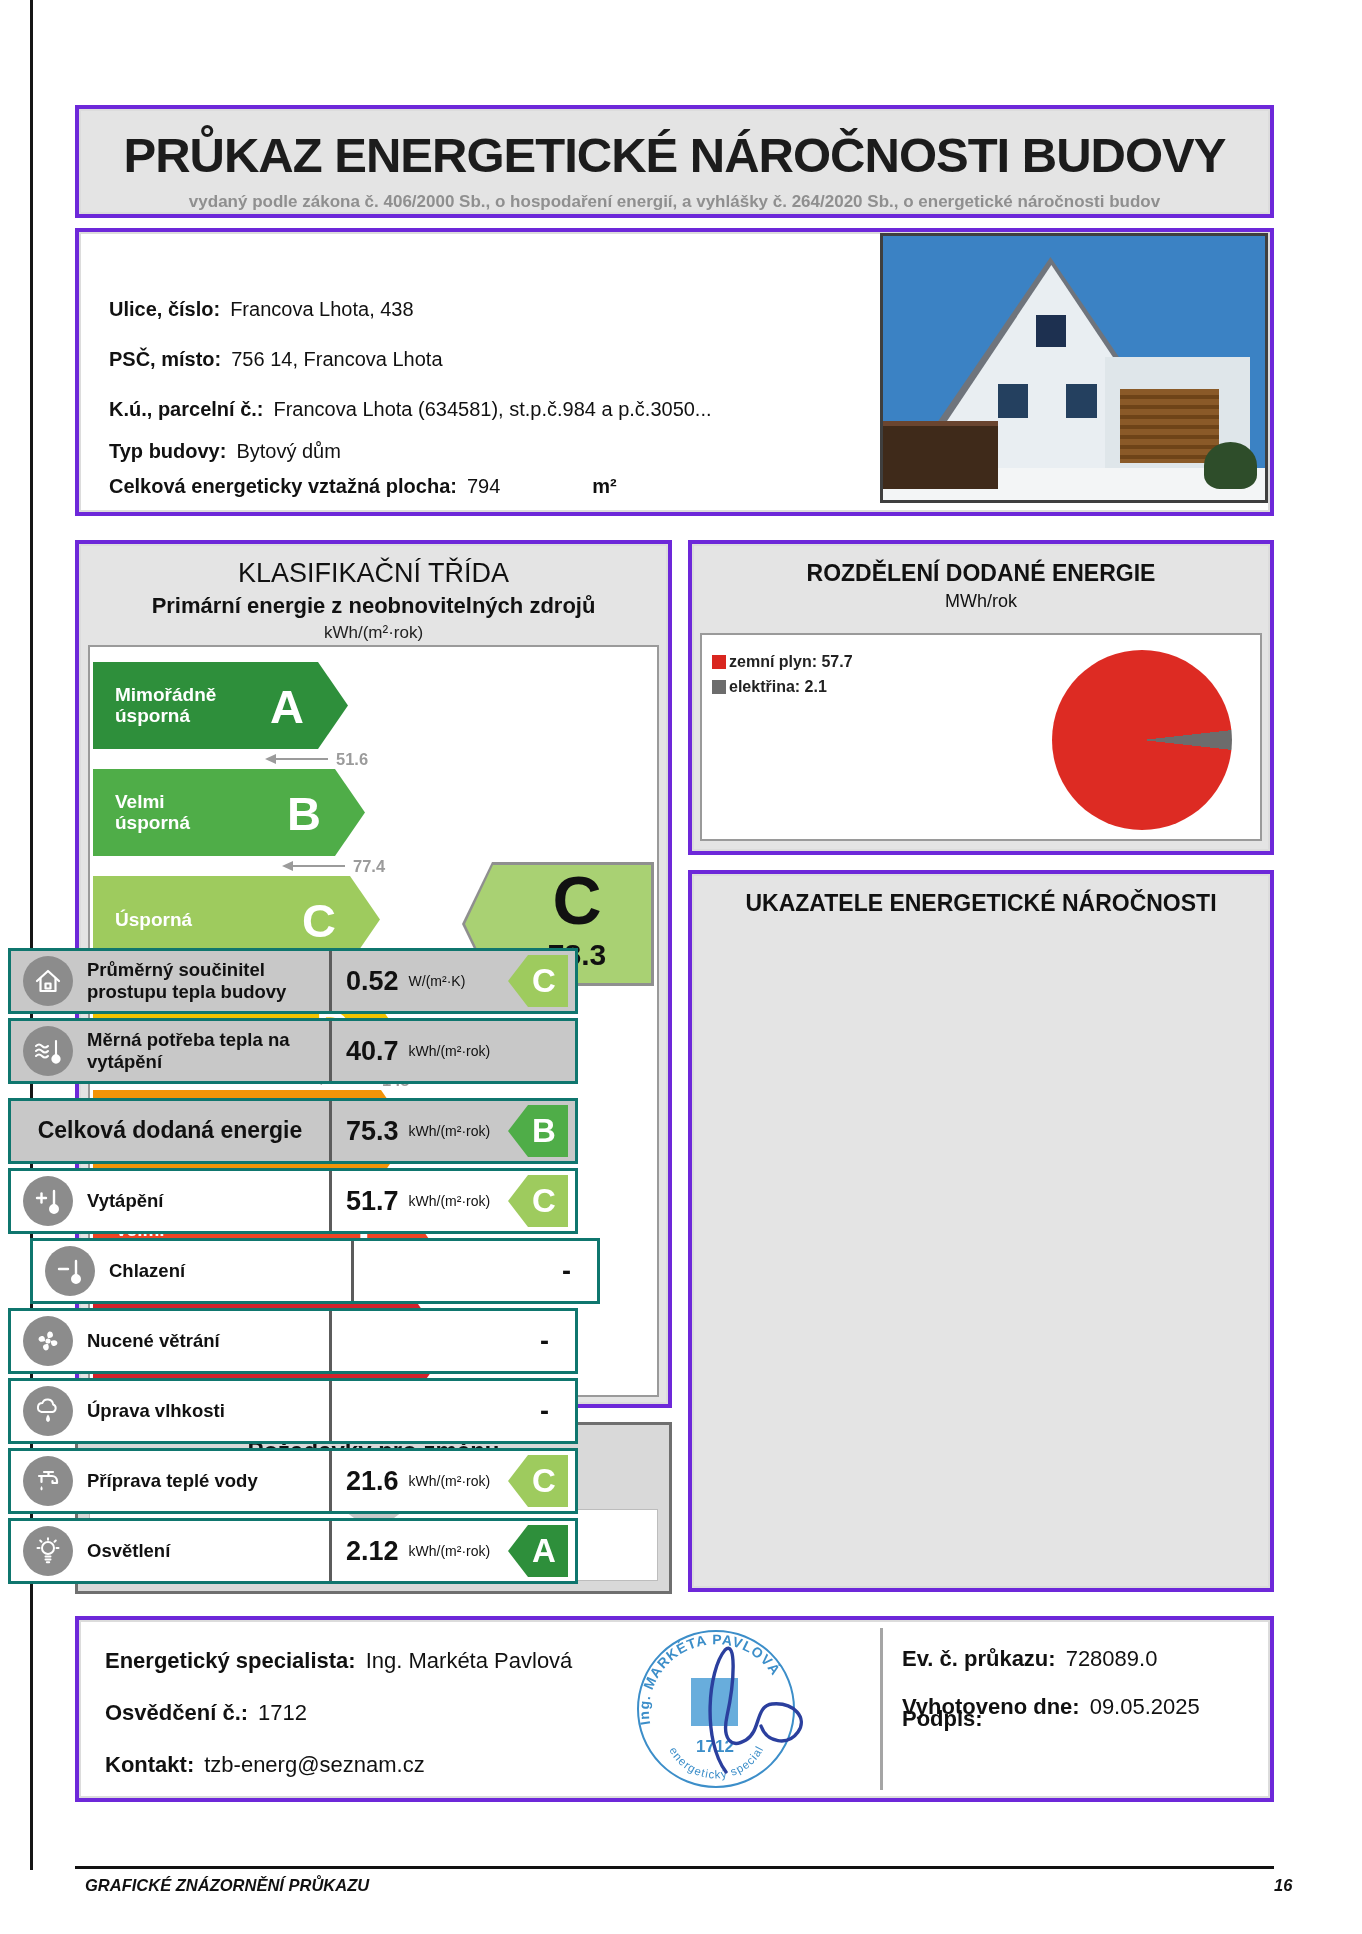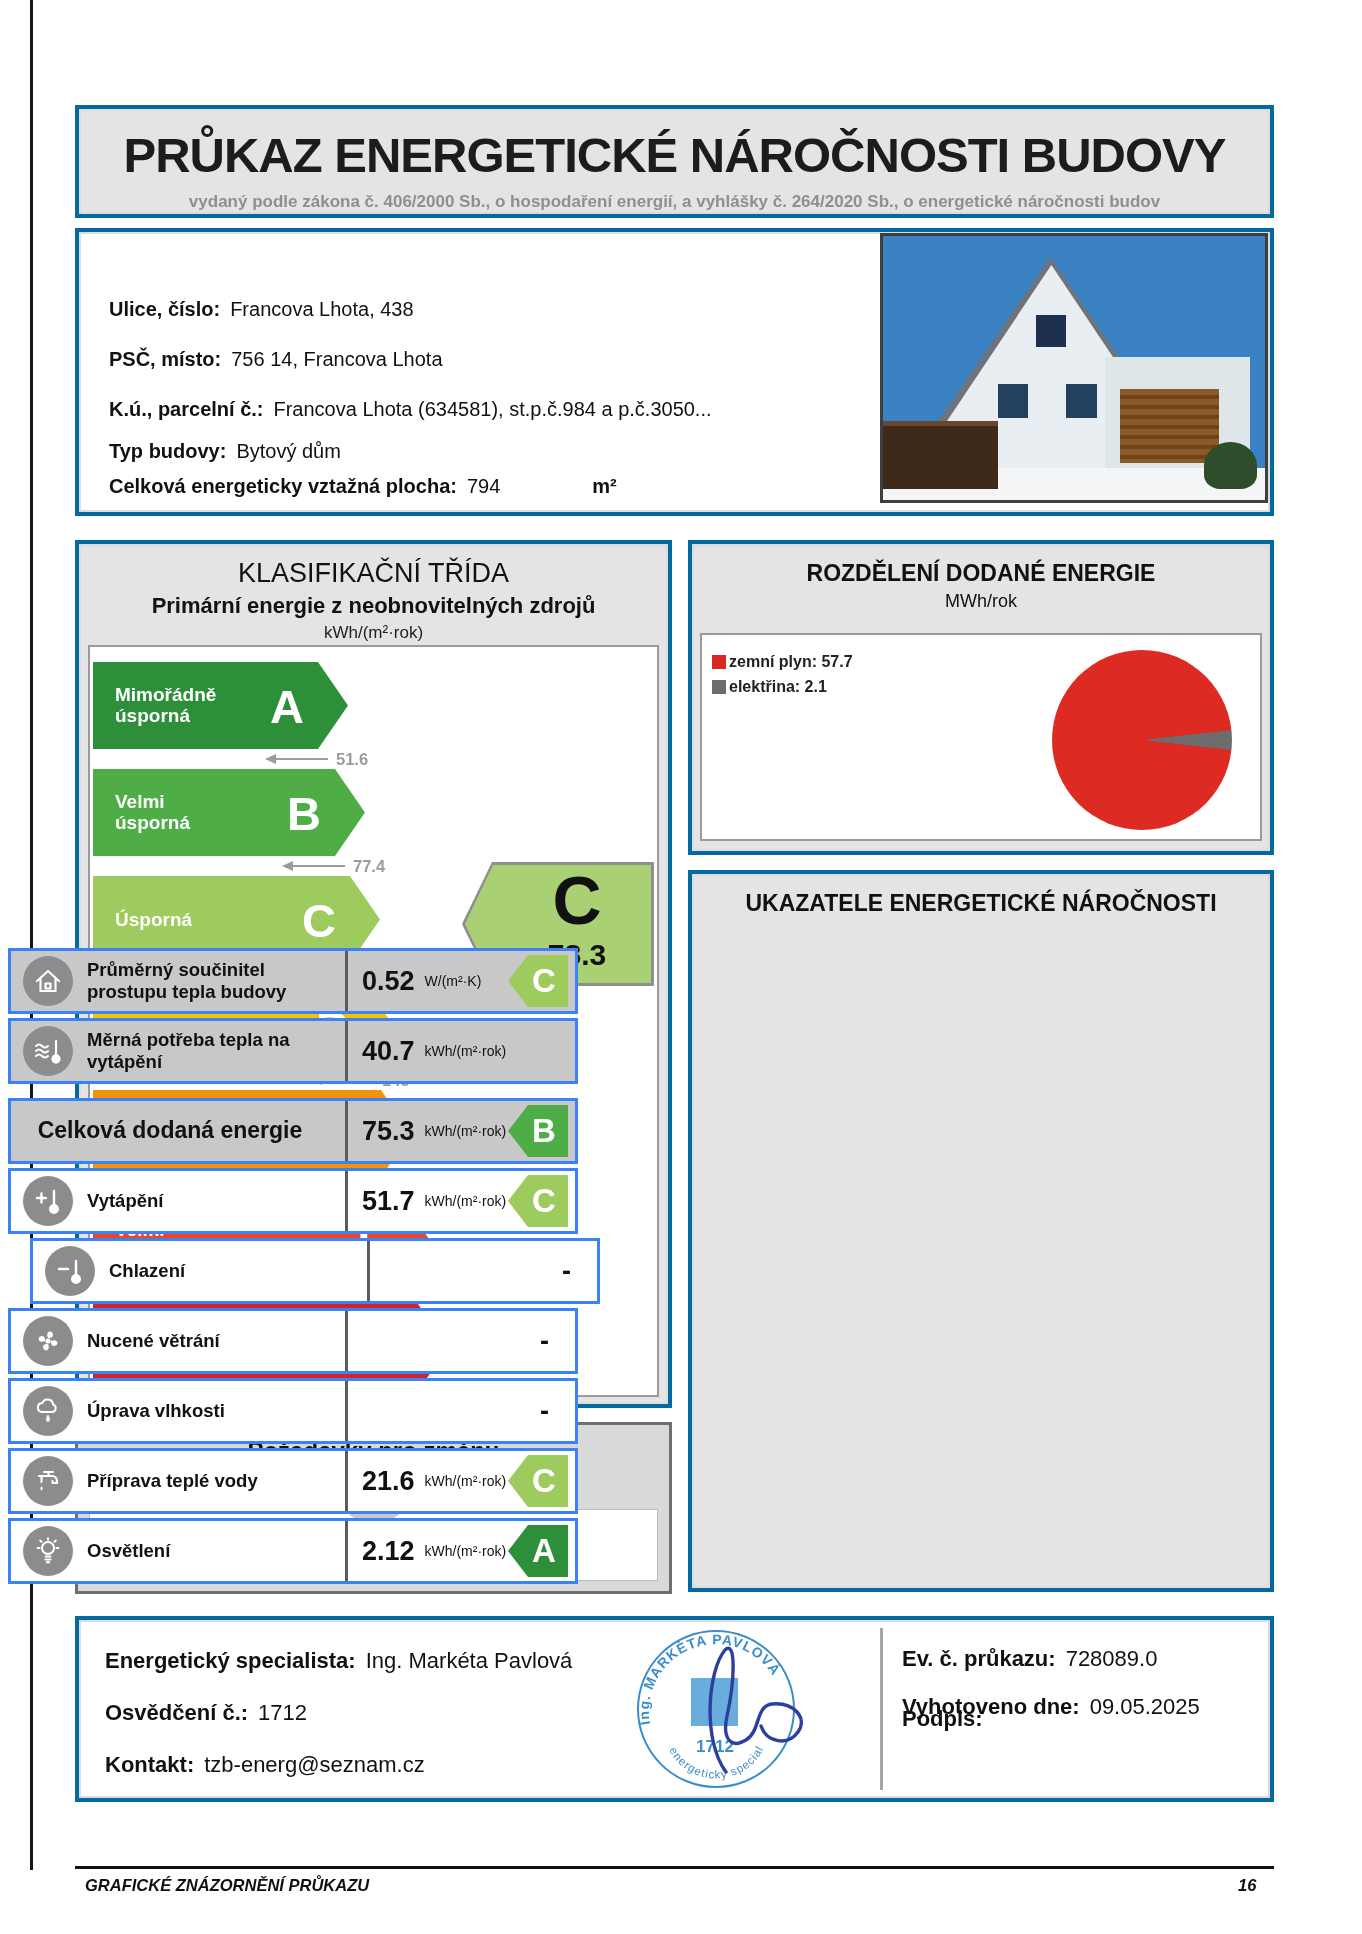--- a/index.html
+++ b/index.html
@@ -1,19 +1,19 @@
 <!DOCTYPE html>
 <html><head>
 <meta charset="utf-8">
 <style>
   html,body{margin:0;padding:0;background:#fff;}
   #page{position:relative;width:1362px;height:1934px;background:#fff;
         font-family:"Liberation Sans","DejaVu Sans",sans-serif;color:#111;overflow:hidden;}
   .abs{position:absolute;}
-  .panel{border:4px solid #0369a1;box-sizing:border-box;box-shadow:inset 0 0 0 2px #dcdcdc;}
+  .panel{border:4px solid #6d28d9;box-sizing:border-box;box-shadow:inset 0 0 0 2px #dcdcdc;}
   .graybg{background:#e4e4e4;}
   
   #page-edge{left:30px;top:0;width:3px;height:1870px;background:#161616;}
   
   #header-box{left:75px;top:105px;width:1199px;height:113px;text-align:center;}
   #main-title{margin-top:18px;font-size:49px;font-weight:700;letter-spacing:-1px;color:#1c1c1c;}
   #main-subtitle{margin-top:9px;font-size:17px;font-weight:700;color:#8f8f8f;}
   
   #building-box{left:75px;top:228px;width:1199px;height:288px;background:#fff;}
   .addr-row{position:absolute;left:30px;font-size:20px;white-space:nowrap;}
@@ -51,21 +51,21 @@
   #pie-box{left:688px;top:540px;width:586px;height:315px;}
   #pie-title{margin-top:16px;text-align:center;font-size:23px;font-weight:700;}
   #pie-unit{text-align:center;font-size:18px;margin-top:4px;}
   #pie-inner{left:700px;top:633px;width:562px;height:208px;background:#fff;border:2px solid #9a9a9a;box-sizing:border-box;}
   .legend-row{position:absolute;display:flex;align-items:center;font-size:16px;font-weight:700;color:#222;}
   .legend-sq{width:14px;height:14px;margin-right:3px;}
   #pie{left:1052px;top:650px;width:180px;height:180px;border-radius:50%;}
   
   #ind-box{left:688px;top:870px;width:586px;height:722px;}
   #ind-title{margin-top:16px;text-align:center;font-size:23px;font-weight:700;}
-  .irow{position:absolute;left:8px;width:570px;height:66px;border:3px solid #3b82f6;box-sizing:border-box;display:flex;background:#fff;gap:16px;}
+  .irow{position:absolute;left:8px;width:570px;height:66px;border:3px solid #0f766e;box-sizing:border-box;display:flex;background:#fff;}
   .irow.shaded{background:#c8c8c8;}
   .icell-l{width:318px;display:flex;align-items:center;box-sizing:border-box;padding-left:12px;}
   .icell-r{flex:1;border-left:3px solid #5c5c5c;position:relative;display:flex;align-items:center;box-sizing:border-box;padding-left:14px;}
   .icon-circle{width:50px;height:50px;border-radius:50%;background:#8c8c8c;display:flex;align-items:center;justify-content:center;flex:0 0 50px;}
   .ilabel{margin-left:14px;font-size:18.5px;font-weight:700;line-height:1.2;}
   .irow.header-row .icell-l{justify-content:center;padding-left:0;}
   .irow.header-row .ilabel{margin-left:0;font-size:23px;}
   .ival{font-size:27px;font-weight:700;}
   .iunit{font-size:14px;margin-left:10px;font-weight:400;}
   .irow.dash .ival{margin-left:auto;padding-right:26px;}
@@ -426,15 +426,15 @@
   </div>
   <div class="spec-row" style="left:902px;top:1694px;">
     <b>Vyhotoveno dne:</b><span>09.05.2025</span>
   </div>
   <div class="spec-row" style="left:902px;top:1706px;">
     <b>Podpis:</b><span></span>
   </div>
 
   <div class="abs" id="footer-line"></div>
   <div class="footer-text" style="left:85px;">GRAFICKÉ ZNÁZORNĚNÍ PRŮKAZU</div>
-  <div class="footer-text" style="left:1238px;">16</div>
+  <div class="footer-text" style="left:1274px;">16</div>
 
 </div>
 
 </body></html>

